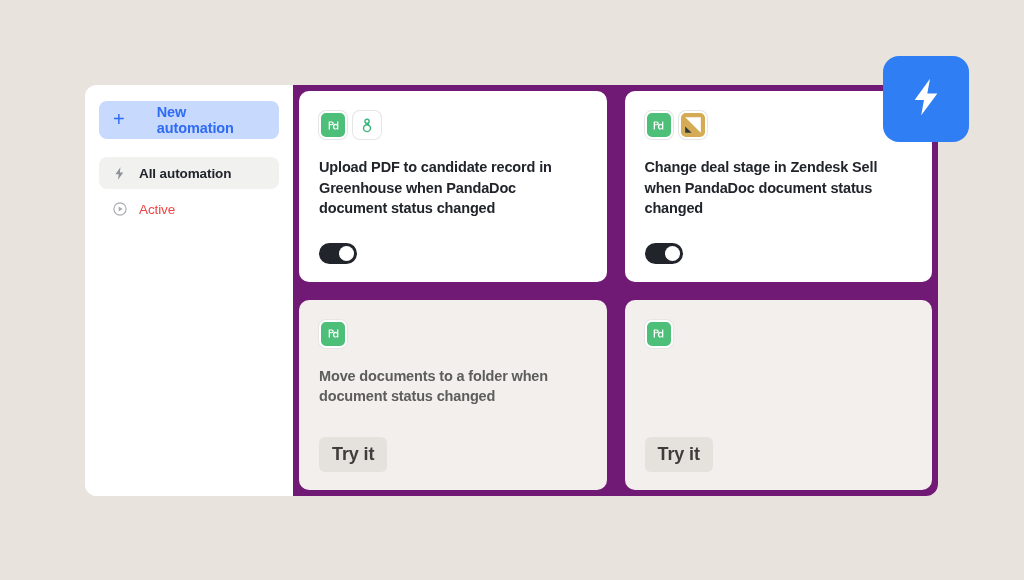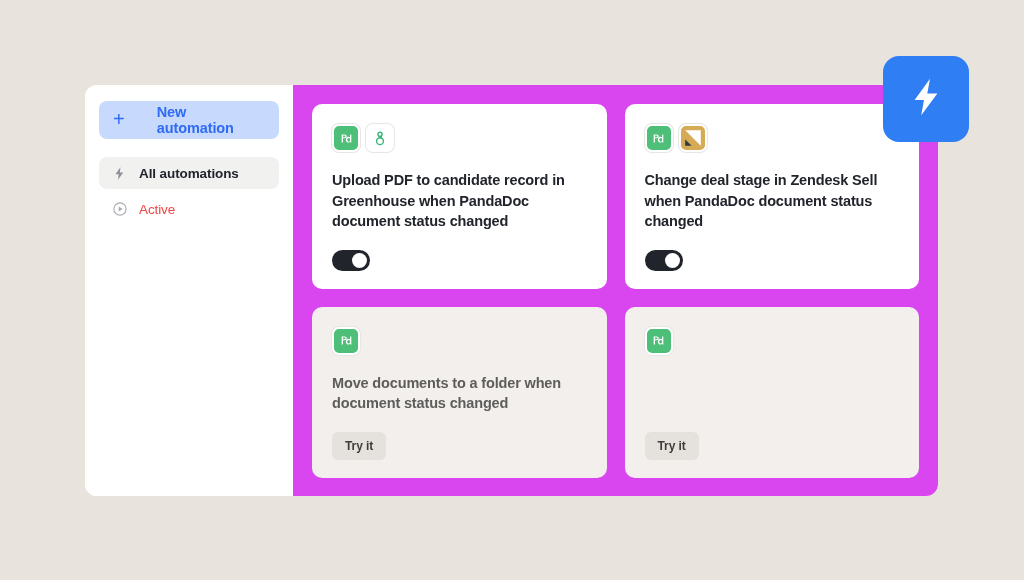--- a/index.html
+++ b/index.html
@@ -97,22 +97,22 @@
     flex: 0 0 17px;
     display: flex;
     align-items: center;
     justify-content: center;
   }
   .nav-icon svg { display: block; }
 
   
   #content-area {
     flex: 1;
-    background: #d946ef;
-    padding: 19px;
+    background: #701a75;
+    padding: 6px;
     box-sizing: border-box;
     display: grid;
     grid-template-columns: 1fr 1fr;
     grid-template-rows: 1fr 1fr;
     gap: 18px;
     align-content: start;
   }
 
   .card {
     border-radius: 10px;
@@ -191,21 +191,21 @@
     height: 15px;
     border-radius: 50%;
     background: #ffffff;
   }
 
   .try-button {
     display: inline-block;
     background: #e5e1dd;
     border-radius: 6px;
     padding: 7px 13px;
-    font-size: 12px;
+    font-size: 18px;
     font-weight: bold;
     color: #3d3d3b;
     letter-spacing: -0.1px;
     cursor: pointer;
     user-select: none;
   }
 
   
   #lightning-badge {
     position: absolute;
@@ -233,21 +233,21 @@
     </div>
 
     <div class="nav-list">
 
       <div class="nav-item active">
         <span class="nav-icon">
           <svg width="15" height="15" viewBox="0 0 24 24" aria-hidden="true">
             <path d="M13.5 2 5.5 13.2h5.2L9.6 22l8.4-11.6h-5.4L13.5 2z" fill="#8e9196"></path>
           </svg>
         </span>
-        <span class="nav-label">All automations</span>
+        <span class="nav-label">All automation</span>
       </div>
 
       <div class="nav-item">
         <span class="nav-icon">
           <svg width="16" height="16" viewBox="0 0 24 24" aria-hidden="true">
             <circle cx="12" cy="12" r="9.2" fill="none" stroke="#a8aaae" stroke-width="1.7"></circle>
             <path d="M10 8.4l6 3.6-6 3.6V8.4z" fill="#a8aaae"></path>
           </svg>
         </span>
         <span class="nav-label">Active</span>

